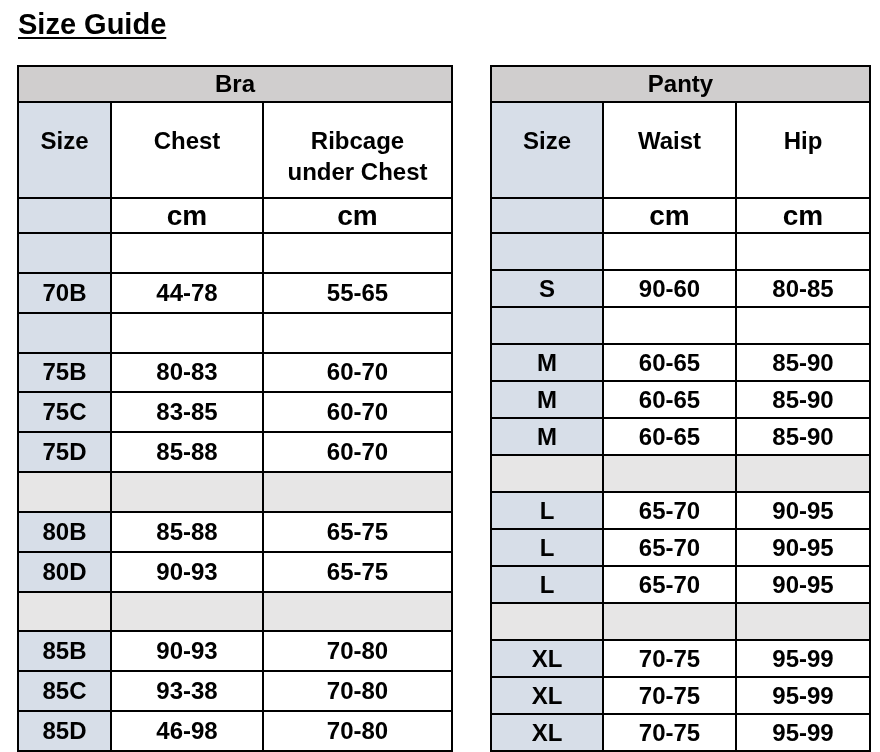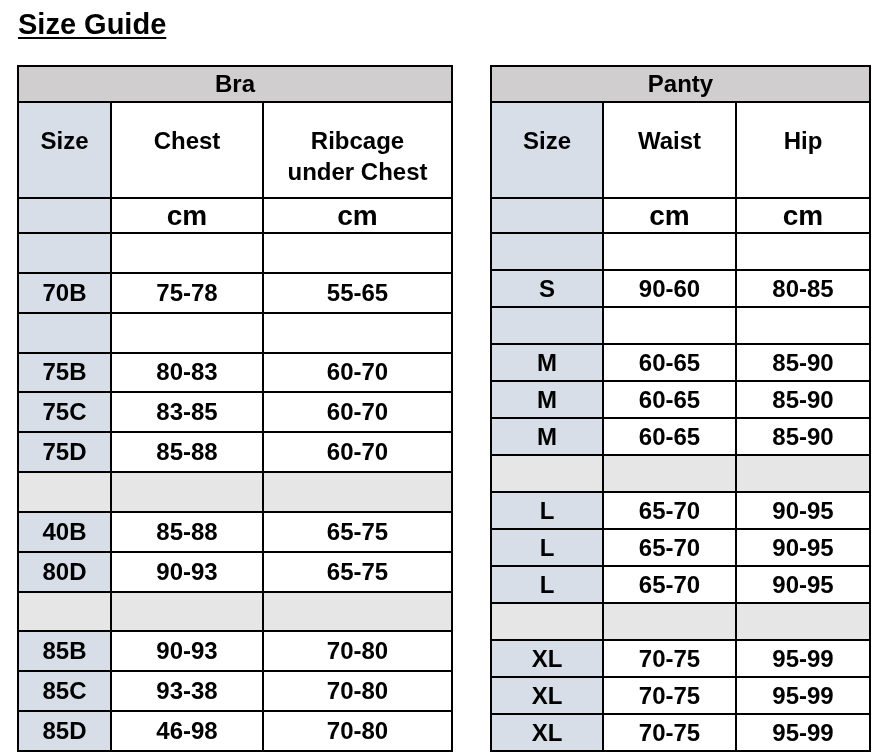--- a/index.html
+++ b/index.html
@@ -114,21 +114,21 @@
         </tr>
       </thead>
       <tbody>
           <tr class="blank">
             <td class="size-cell"></td>
             <td></td>
             <td></td>
           </tr>
           <tr class="data">
             <td class="size-cell">70B</td>
-            <td>75-78</td>
+            <td>44-78</td>
             <td>55-65</td>
           </tr>
           <tr class="blank">
             <td class="size-cell"></td>
             <td></td>
             <td></td>
           </tr>
           <tr class="data">
             <td class="size-cell">75B</td>
             <td>80-83</td>
@@ -143,21 +143,21 @@
             <td class="size-cell">75D</td>
             <td>85-88</td>
             <td>60-70</td>
           </tr>
           <tr class="sep">
             <td></td>
             <td></td>
             <td></td>
           </tr>
           <tr class="data">
-            <td class="size-cell">40B</td>
+            <td class="size-cell">80B</td>
             <td>85-88</td>
             <td>65-75</td>
           </tr>
           <tr class="data">
             <td class="size-cell">80D</td>
             <td>90-93</td>
             <td>65-75</td>
           </tr>
           <tr class="sep">
             <td></td>

